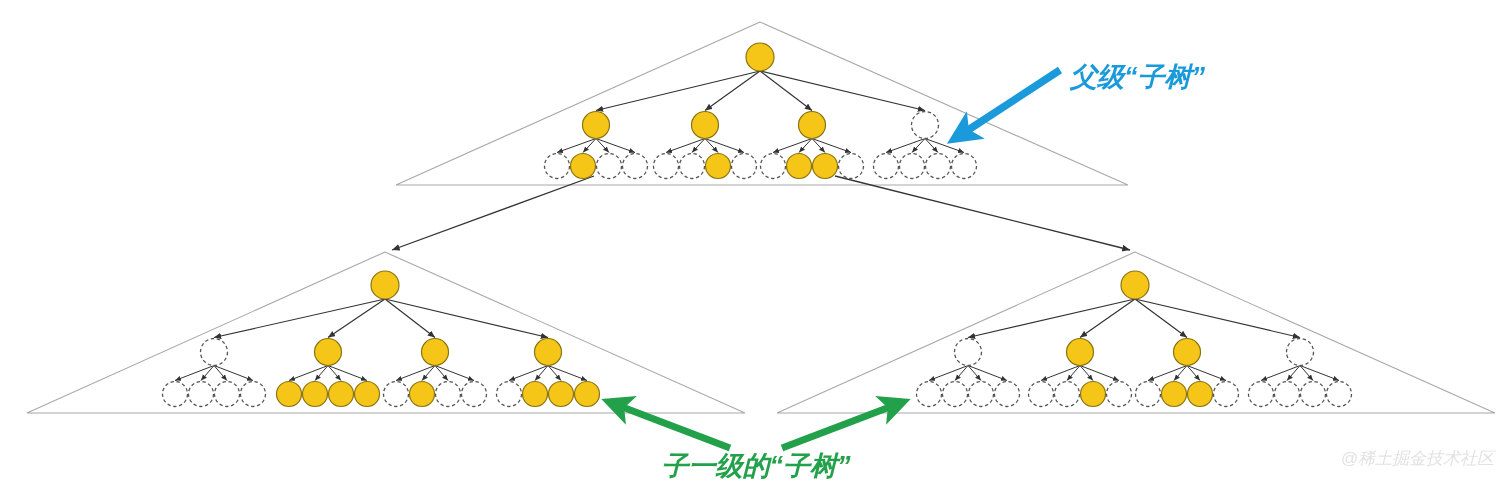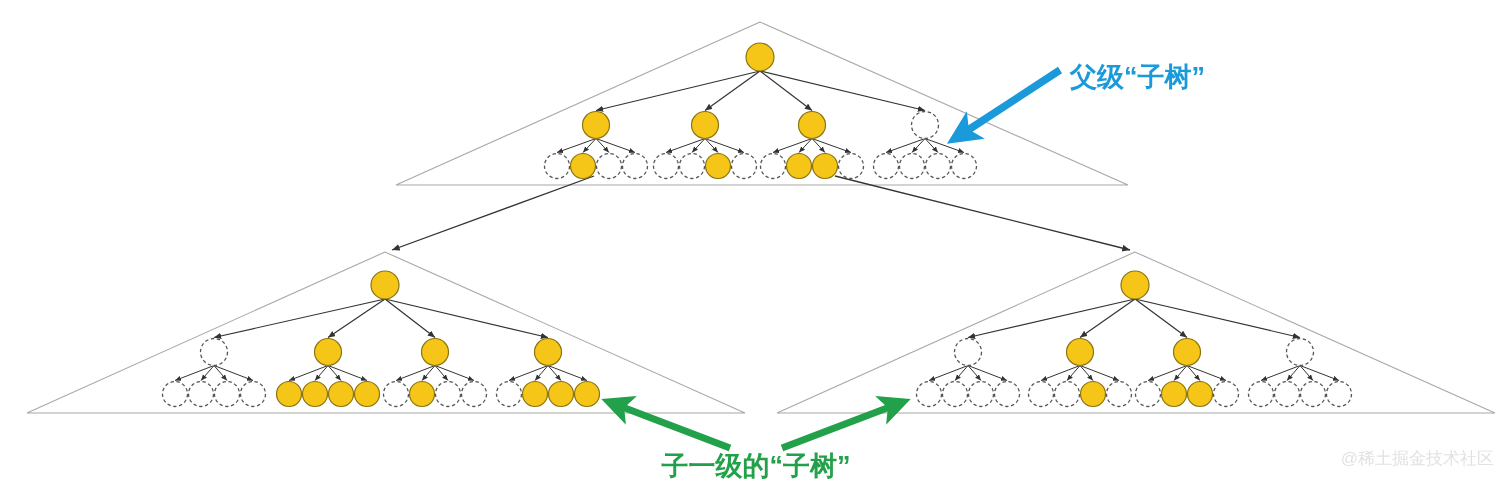--- a/index.html
+++ b/index.html
@@ -13,20 +13,21 @@
     position: relative;
     overflow: hidden;
     font-family: "Liberation Sans", "DejaVu Sans", sans-serif;
   }
   #diagram-root {
     position: absolute;
     left: 0;
     top: 0;
     width: 1512px;
     height: 459px;
+    font-style: italic;
   }
   svg#tree-svg {
     display: block;
     width: 1512px;
     height: 493px;
   }
   .label-blue {
     fill: #1a9ada;
     font-family: "Liberation Sans", "DejaVu Sans", sans-serif;
     font-weight: bold;

